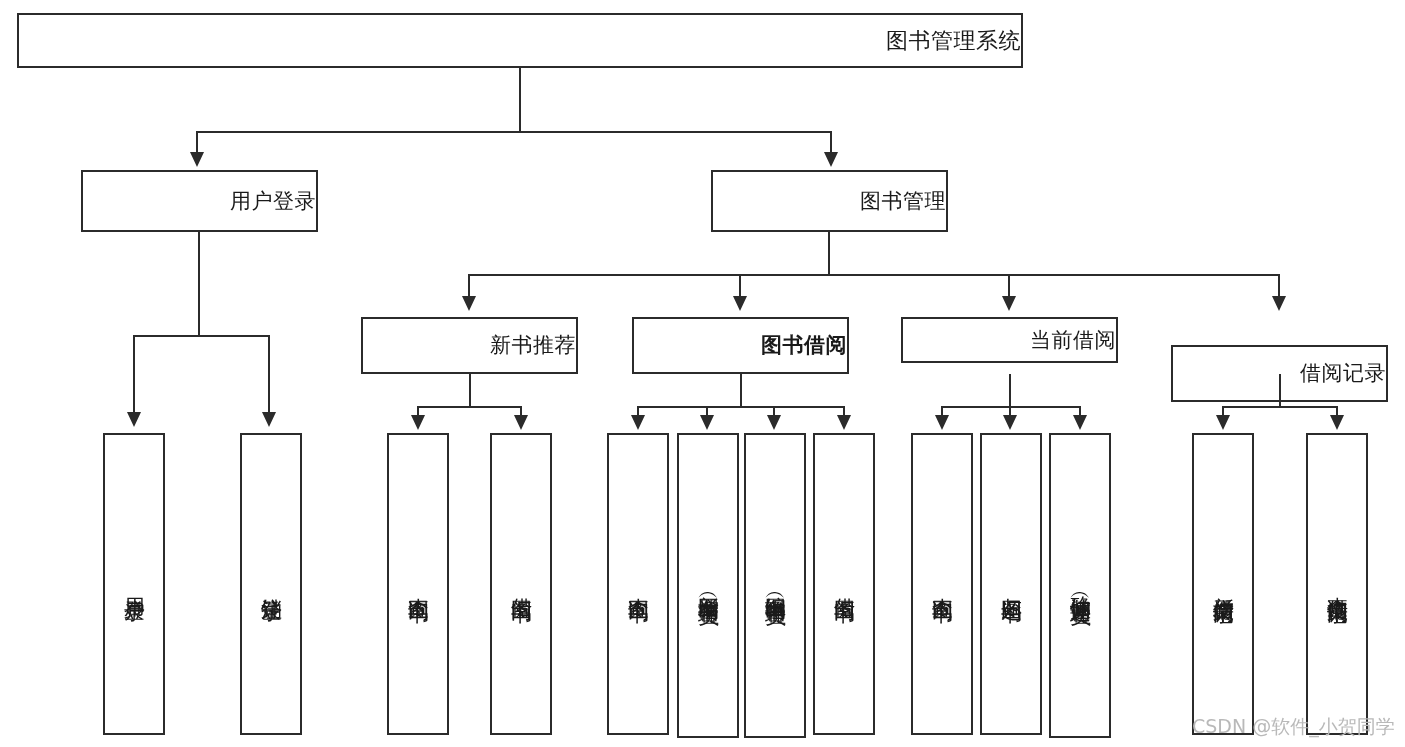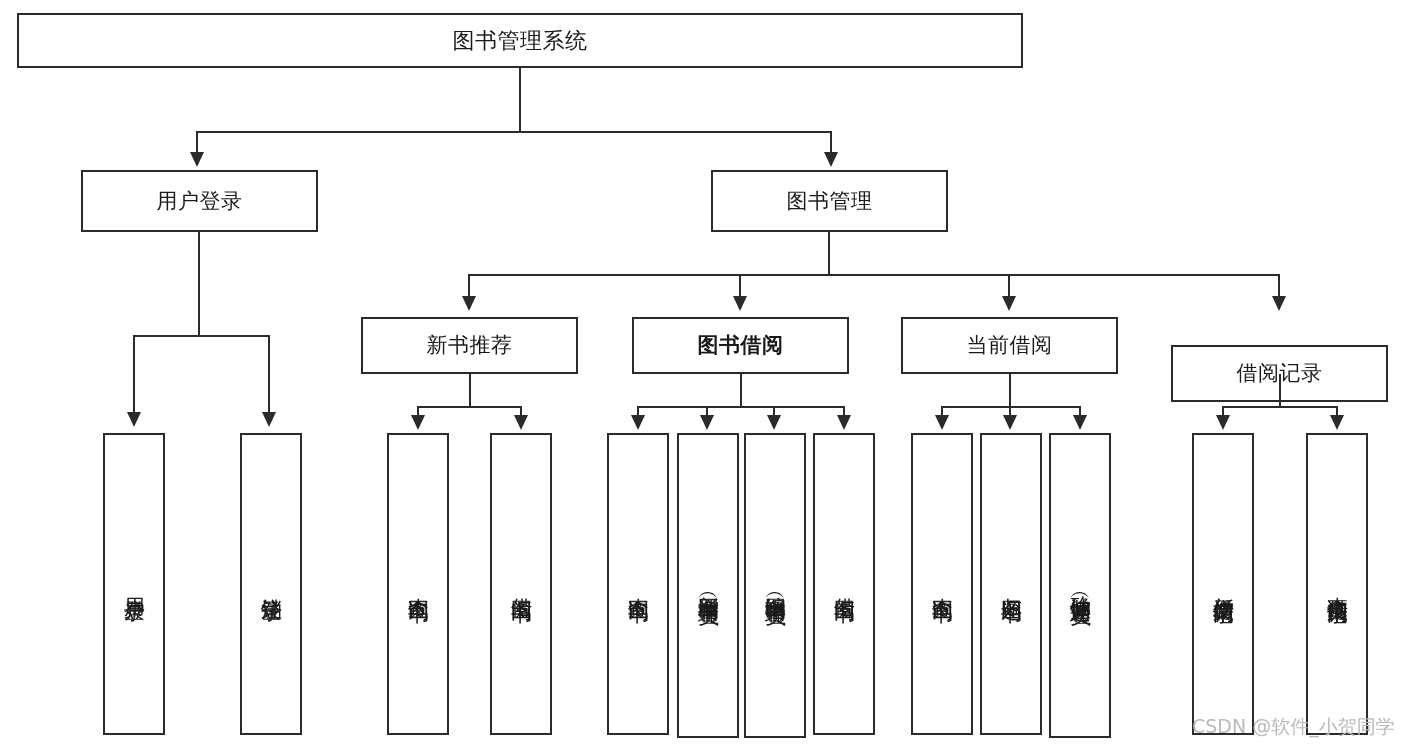--- a/index.html
+++ b/index.html
@@ -19,21 +19,21 @@
     overflow: hidden;
   }
   
   .node {
     position: absolute;
     box-sizing: border-box;
     background: #ffffff;
     border: 2px solid #2b2b2b;
     display: flex;
     align-items: center;
-    justify-content: center;
+    justify-content: flex-end;
     color: #1a1a1a;
   }
   .node .label {
     display: block;
     text-align: center;
     line-height: 1.18;
     letter-spacing: 0.5px;
   }
   
   .node.horiz .label {
@@ -131,21 +131,21 @@
   <div class="arrow" style="left:1272px; top:296px;"></div>
 
   <div class="node horiz" style="left:361px; top:317px; width:217px; height:57px;">
     <span class="label">新书推荐</span>
   </div>
 
   <div class="node horiz" style="left:632px; top:317px; width:217px; height:57px;font-weight:bold;">
     <span class="label">图书借阅</span>
   </div>
 
-  <div class="node horiz" style="left:901px; top:317px; width:217px; height:57px;">
+  <div class="node horiz" style="left:901px; top:317px; width:217px; height:46px;">
     <span class="label">当前借阅</span>
   </div>
 
   <div class="node horiz" style="left:1171px; top:317px; width:217px; height:57px;margin-top:28px;">
     <span class="label">借阅记录</span>
   </div>
 
   <div class="vline" style="left:469px; top:374px; width:2px; height:34px;"></div>
   <div class="hline" style="left:417px; top:406px; width:105px; height:2px;"></div>
   <div class="vline" style="left:417px; top:406px; width:2px; height:12px;"></div>

